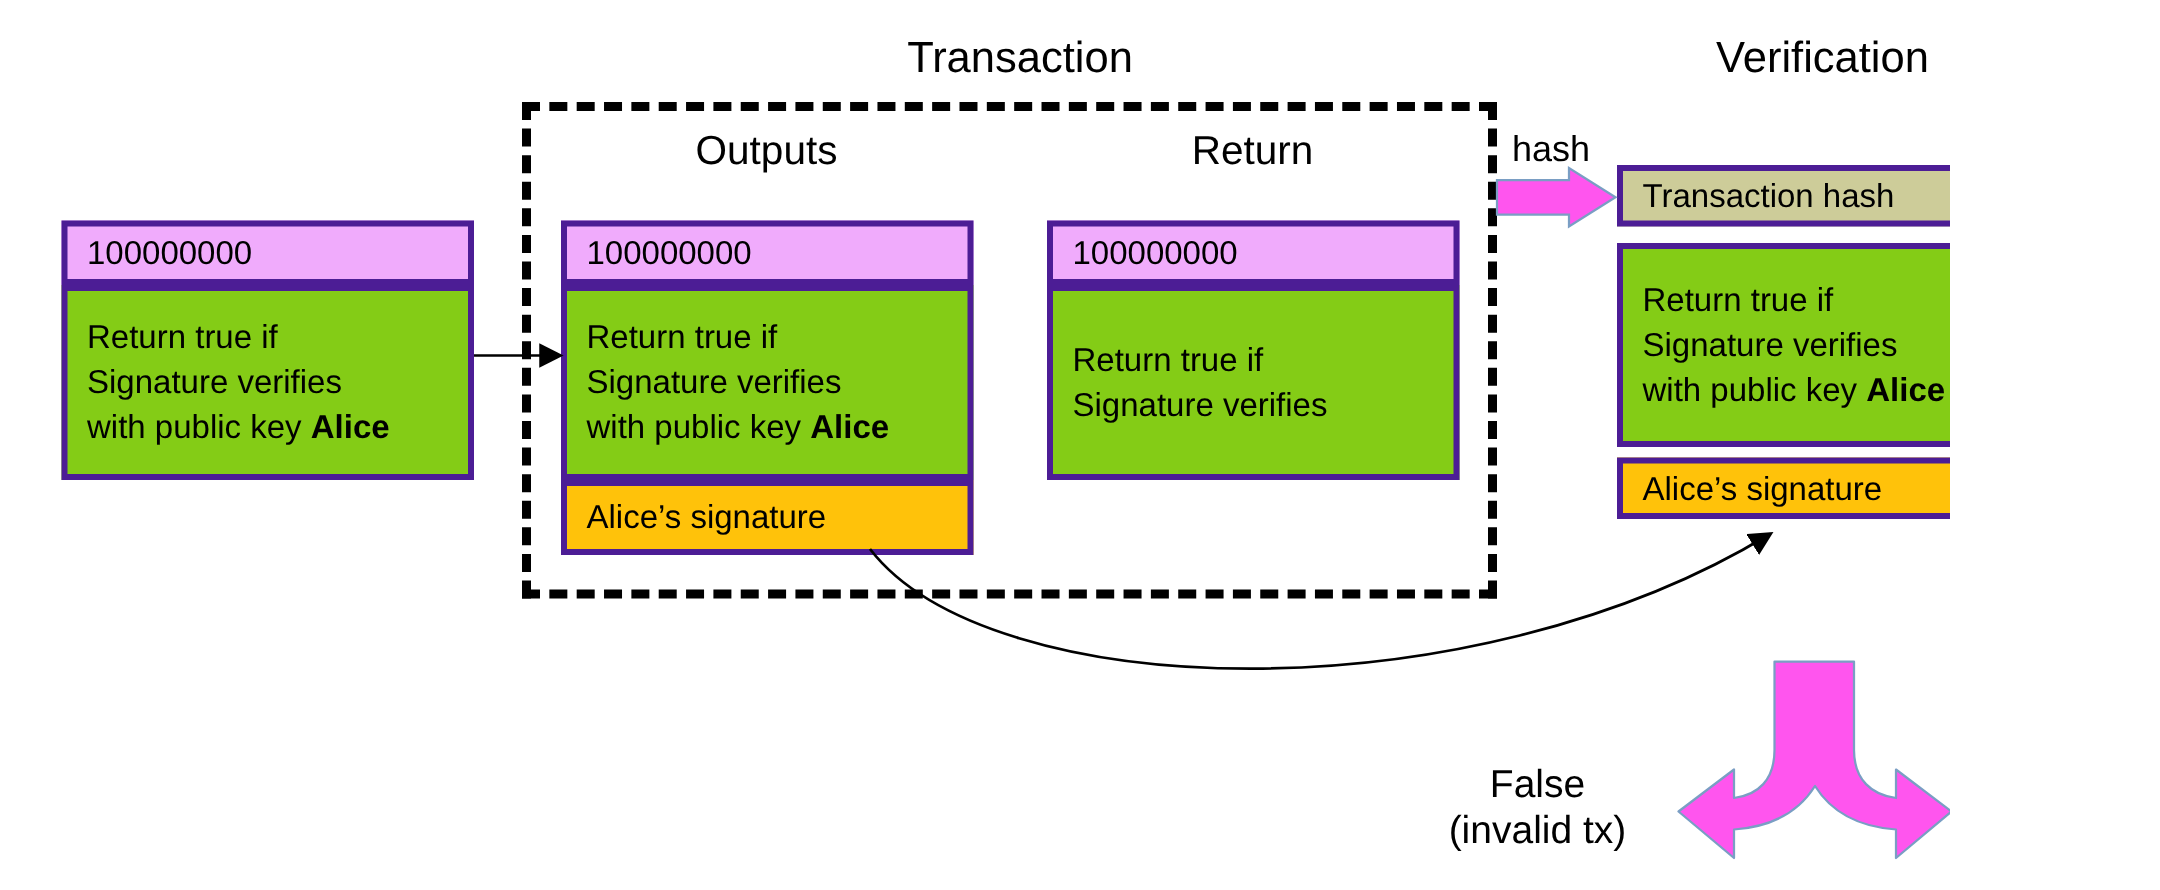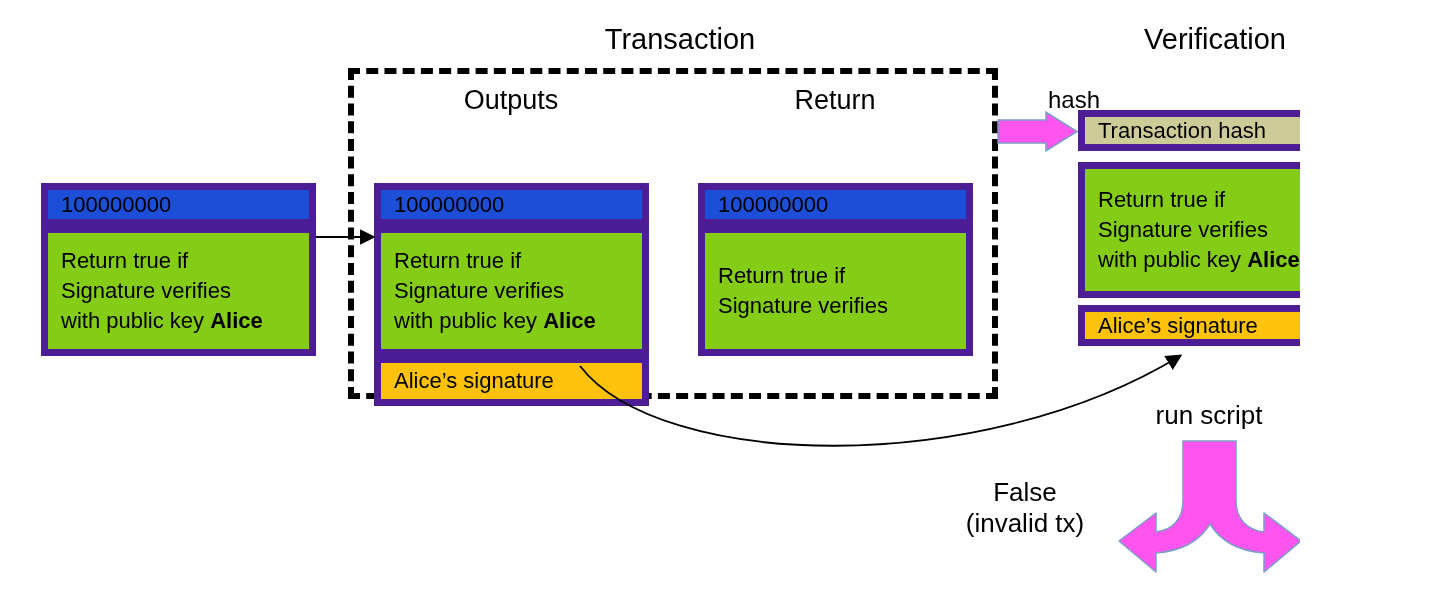--- a/index.html
+++ b/index.html
@@ -32,30 +32,30 @@
     font-size: 27px;
     line-height: 1;
     white-space: nowrap;
     text-align: center;
     color: #000;
   }
 
   
   .cell {
     box-sizing: border-box;
-    border: 7px solid #4c1d95;
+    border: 4px solid #4c1d95;
     font-size: 22px;
     line-height: 30px;
     color: #000;
     padding: 0 0 0 13px;
     display: flex;
     flex-direction: column;
     justify-content: center;
   }
-  .cell.amount   { background: #1d4ed8; margin-top: 36px; }
+  .cell.amount   { background: #f0abfc; }
   .cell.script   { background: #84cc16; }
   .cell.sig      { background: #ffc20a; }
   .cell.hashrec  { background: #cdcc99; }
 
   .cell .line { white-space: nowrap; }
   .cell .line b { font-weight: bold; }
 
   
   .dashed-frame {
     box-sizing: border-box;
@@ -146,25 +146,24 @@
   <div class="abs cell script" style="left:1078px; top:162px; width:275px; height:136px;">
     <span class="line">Return true if</span>
     <span class="line">Signature verifies</span>
     <span class="line"><span>with public key </span><b>Alice</b></span>
   </div>
 
   <div class="abs cell sig" style="left:1078px; top:305px; width:275px; height:41px;">
     <span class="line">Alice’s signature</span>
   </div>
 
-  <div class="abs label-small" style="left:1048px; top:88px;text-align:right;">hash</div>
-
-  <div class="abs label-center" style="left:1089px; top:400px; width:240px;">run script</div>
-
-  <div class="abs label-center" style="left:935px; top:477px; width:180px;">
+  <div class="abs label-small" style="left:1008px; top:88px;text-align:right;">hash</div>
+
+
+  <div class="abs label-center" style="left:935px; top:507px; width:180px;">
     <div>False</div>
     <div>(invalid tx)</div>
   </div>
 
   <div class="abs label-center" style="left:1290px; top:507px; width:160px;">
     <div>True</div>
     <div>(valid tx)</div>
   </div>
 
   <svg class="overlay" viewBox="0 0 1440 593">

